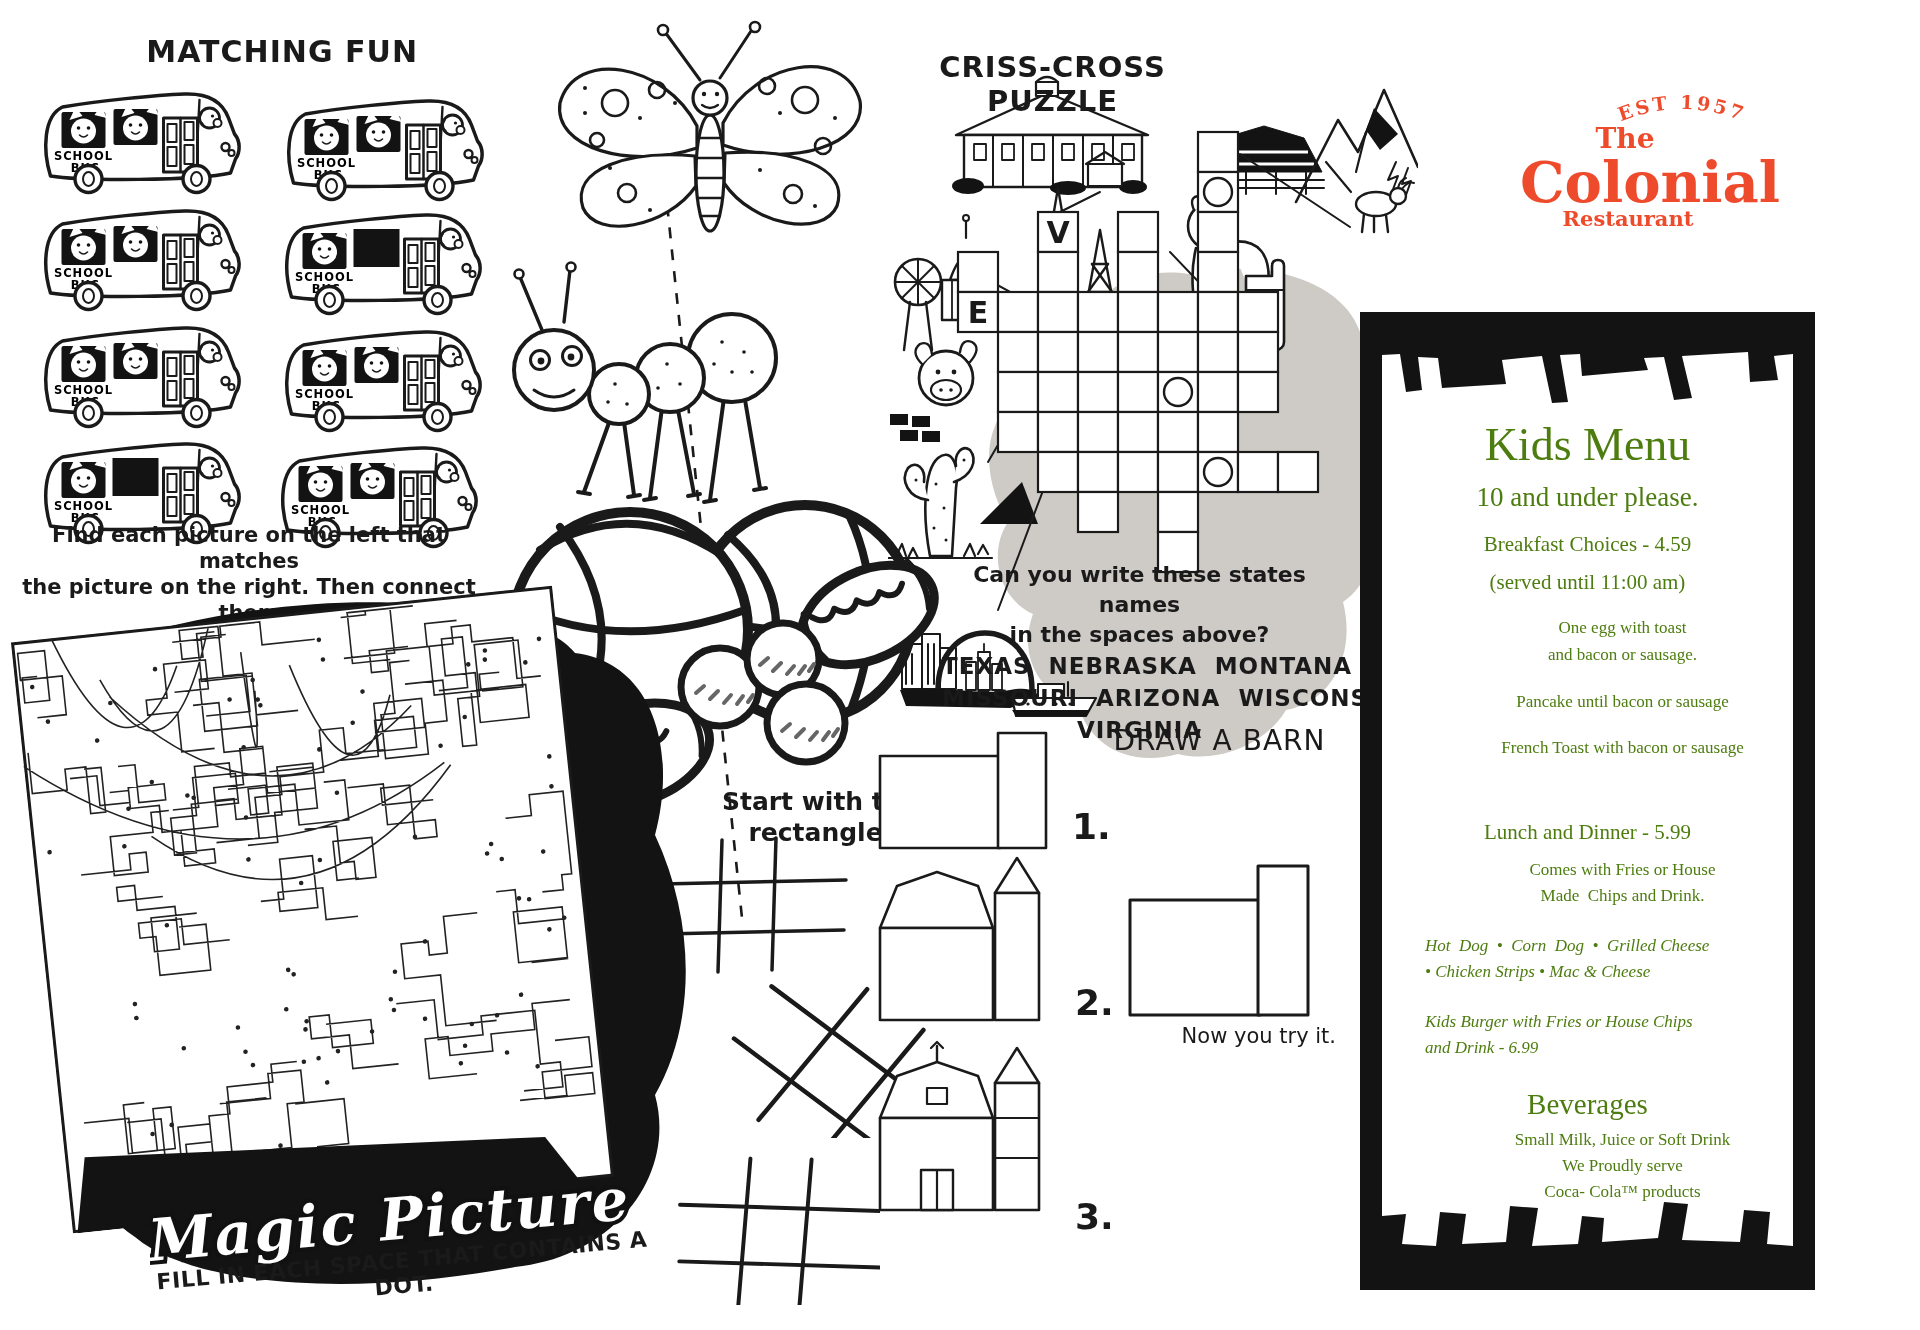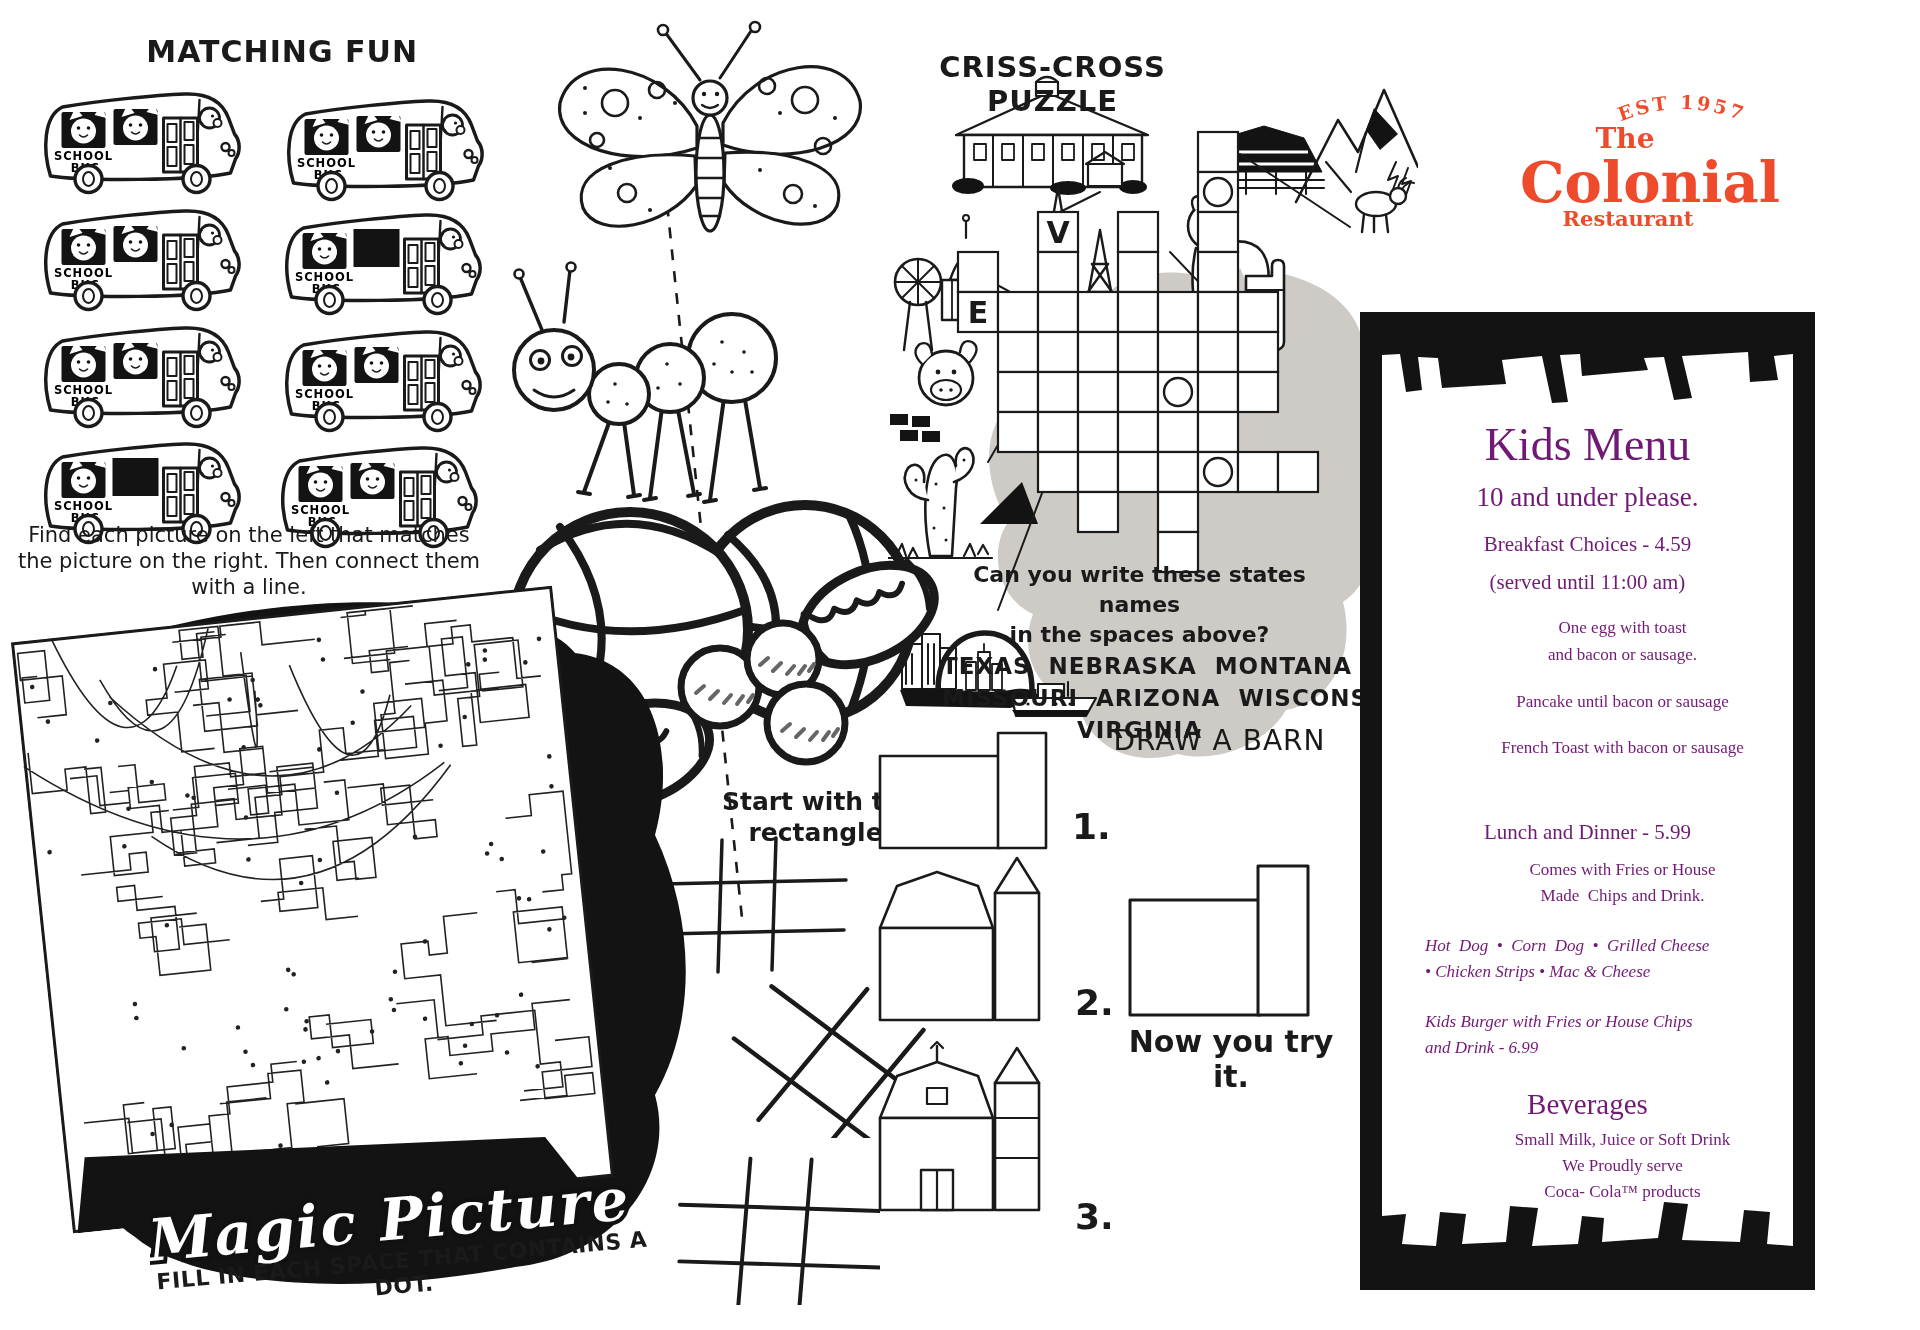--- a/index.html
+++ b/index.html
@@ -3,44 +3,44 @@
 <meta charset="utf-8">
 <style>
   html,body{margin:0;padding:0;background:#e8e8e8;}
   .placemat{position:relative;width:1920px;height:1330px;background:#fff;overflow:hidden;
             font-family:"DejaVu Sans",sans-serif;color:#1a1a1a;}
   .abs{position:absolute;}
   .pre{white-space:pre;}
   .hand{font-family:"DejaVu Sans",sans-serif;font-weight:bold;}
   
   .mf-title{left:118px;top:34px;width:300px;text-align:right;font-size:30px;font-weight:bold;letter-spacing:1px;}
-  .mf-instr{left:14px;top:522px;width:470px;text-align:center;font-size:21px;font-weight:normal;line-height:26px;}
+  .mf-instr{left:14px;top:522px;width:470px;text-align:center;font-size:21px;font-weight:bold;line-height:26px;}
   .bus{width:218px;height:122px;}
   
   .cc-title{left:885px;top:50px;width:335px;text-align:center;font-size:29px;font-weight:bold;letter-spacing:1px;}
   .cc-text{left:942px;top:560px;width:395px;text-align:center;font-weight:bold;}
   .cc-text .q{font-size:22px;line-height:30px;}
   .cc-text .st{font-size:23px;line-height:32px;letter-spacing:1px;}
   #cc-cells rect{fill:#fff;stroke:#1a1a1a;stroke-width:2.2px;}
   #cc-rings circle{fill:none;stroke:#1a1a1a;stroke-width:2.4px;}
   .cc-letter{font-family:"DejaVu Sans",sans-serif;font-weight:bold;font-size:30px;fill:#1a1a1a;text-anchor:middle;}
   
   .barn-title{left:1112px;top:724px;width:215px;text-align:center;font-size:28px;font-weight:normal;letter-spacing:1px;}
   .barn-hint{left:693px;top:786px;width:260px;text-align:center;font-size:25px;font-weight:bold;line-height:31px;}
   .step-num{font-size:36px;font-weight:bold;}
-  .try-label{left:1126px;top:1024px;width:210px;text-align:center;font-size:30px;font-weight:bold;}
+  .try-label{left:1126px;top:1024px;width:210px;text-align:right;font-size:21px;font-weight:normal;}
   
   .magic-square{left:40px;top:612px;width:545px;height:595px;transform:rotate(-6deg);}
   #mosaic-lines{fill:none;stroke:#222;stroke-width:1.6px;}
   .fillin{left:148px;top:1248px;width:510px;transform:rotate(-5deg);font-size:22px;font-weight:bold;letter-spacing:.5px;text-align:center;}
   
   .menu-black{left:1360px;top:312px;width:455px;height:978px;background:#131313;}
   .menu-white{left:22px;top:28px;width:411px;height:920px;background:#fff;position:absolute;}
   .menu-white .m-line{position:absolute;left:0;width:100%;text-align:center;
-       font-family:"Liberation Serif","DejaVu Serif",serif;color:#701a75;}
+       font-family:"Liberation Serif","DejaVu Serif",serif;color:#4d7c0f;}
   .menu-white .m-left{text-align:left;left:8px;width:395px;font-style:italic;}
   .mt{font-size:46px;} .ms{font-size:27px;} .mh{font-size:21px;} .mi{font-size:17px;margin-left:35px;} .mb{font-size:29px;}
   
   .ink{stroke:#1a1a1a;fill:none;stroke-linecap:round;stroke-linejoin:round;}
   .inkf{stroke:#1a1a1a;fill:#fff;stroke-linecap:round;stroke-linejoin:round;}
   .blk{fill:#131313;stroke:none;}
 </style>
 </head>
 <body>
 

